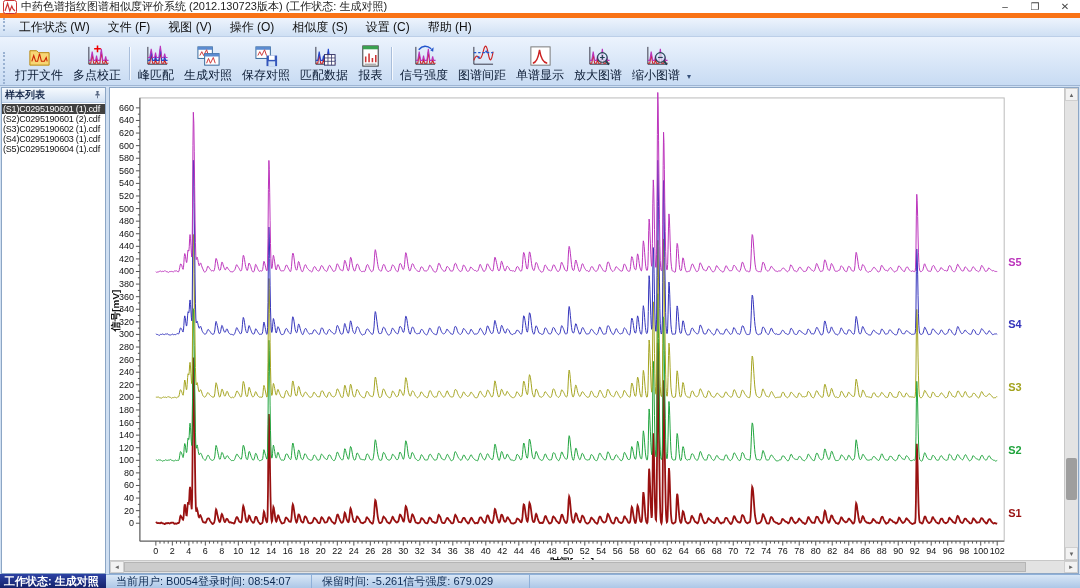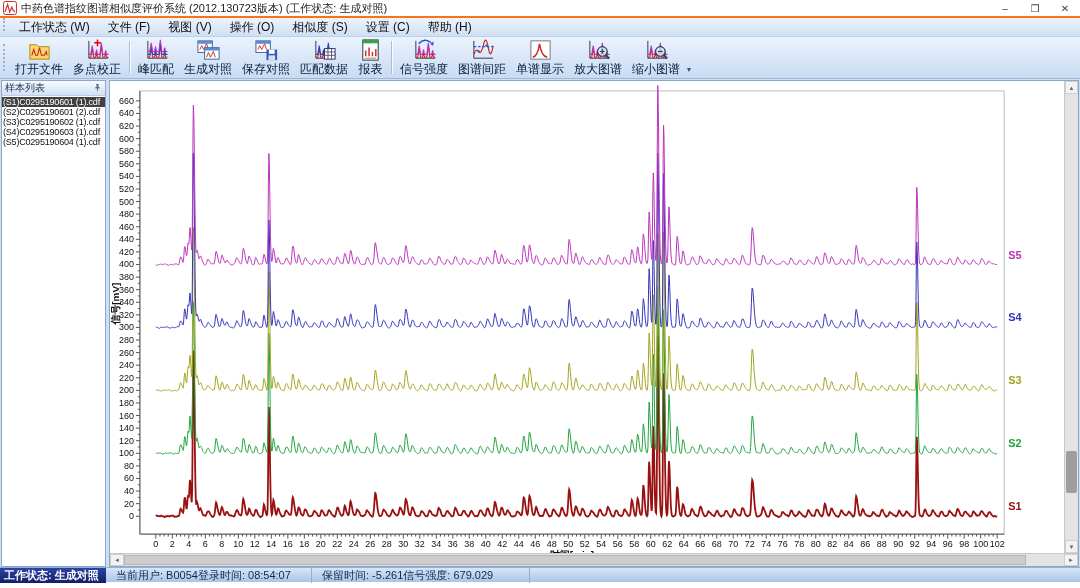--- a/index.html
+++ b/index.html
@@ -1,62 +1,62 @@
 <!DOCTYPE html>
 <html><head>
 <meta charset="utf-8">
 <style>
   html,body{margin:0;padding:0}
   body{width:1080px;height:588px;overflow:hidden;font-family:"Liberation Sans",sans-serif;background:#fff;-webkit-font-smoothing:antialiased}
   *{box-sizing:border-box}
 
   
-  .titlebar{height:18px;background:#ffffff;display:flex;align-items:center;border-bottom:2px solid #f97316}
+  .titlebar{height:18px;background:#ffffff;display:flex;align-items:center;border-bottom:5px solid #f97316}
   .titlebar .appicon{width:14px;height:14px;margin:0 4px 0 3px;flex:0 0 auto}
   .titlebar .title{font-size:11px;color:#222;white-space:nowrap;flex:1 1 auto}
   .wbtn{width:30px;height:18px;display:flex;align-items:center;justify-content:center;font-size:10px;color:#444}
 
   
   .menubar{height:19px;background:linear-gradient(#eef4fd,#cfe0f4);display:flex;font-size:12px;color:#111;border-bottom:1px solid #bccfe8}
   .grip{width:4px;height:70%;margin:0 3px;border-left:2px dotted #9ab2d2}
   .menu-item{padding:1px 9px 2px 9px;white-space:nowrap}
 
   
-  .toolbar{height:42px;background:linear-gradient(#ecf3fd,#c8dbf3);display:flex;align-items:center;border-bottom:1px solid #9fb6d4;padding:1px 0}
+  .toolbar{height:49px;background:linear-gradient(#ecf3fd,#c8dbf3);display:flex;align-items:flex-end;border-bottom:1px solid #9fb6d4;padding:1px 0}
   .tb{display:flex;flex-direction:column;align-items:center;justify-content:flex-end;padding:1px 5px 2px 5px;font-size:12px;color:#0a1a33;white-space:nowrap}
   .tb svg{width:25px;height:25px;display:block}
   .tb span.lbl{line-height:13px}
   .tbsep{width:1px;background:#a9bedb;margin:4px 3px;box-shadow:1px 0 0 rgba(255,255,255,.8)}
   .tboverflow{align-self:flex-end;margin:0 0 3px 2px;font-size:8px;color:#35507a}
 
   
   .main{height:488px;display:flex;background:#cfdff2;padding:1px 1px 0 1px}
   .sidebar{width:105px;display:flex;flex-direction:column;background:#fff;border:1px solid #8ca6c5}
-  .sb-head{height:15px;background:linear-gradient(#f6fafe,#d2e1f3);display:flex;align-items:center;justify-content:space-between;font-size:10px;font-weight:normal;color:#1a2c4e;padding:0 3px;border-bottom:1px solid #b9cde6}
+  .sb-head{height:15px;background:linear-gradient(#f6fafe,#d2e1f3);display:flex;align-items:center;justify-content:space-between;font-size:10px;font-weight:bold;color:#1a2c4e;padding:0 3px;border-bottom:1px solid #b9cde6}
   .sb-list{flex:1;padding:1px 0;font-size:9px;color:#101010;overflow:hidden}
   .sb-item{height:10px;line-height:10px;white-space:nowrap;padding:0 1px;letter-spacing:-0.2px}
   .sb-item.sel{background:#404040;color:#fff}
   .splitter{width:3px}
 
   .chart-panel{flex:1;display:flex;flex-direction:column;background:#fff;border:1px solid #8ca6c5;min-width:0}
   .chart-row{flex:1;display:flex;min-height:0}
   svg.chart{flex:1;display:block}
   svg text{font-family:"Liberation Sans","DejaVu Sans",sans-serif}
 
   .vscroll{width:14px;background:#e3e3e3;display:flex;flex-direction:column;border-left:1px solid #c8c8c8}
   .sbtn{height:13px;background:#f2f2f2;border:1px solid #cfcfcf;display:flex;align-items:center;justify-content:center;font-size:6px;color:#666}
   .vtrack{flex:1;position:relative}
   .vthumb{position:absolute;left:1px;right:1px;top:80%;height:42px;background:#9e9e9e;border-radius:2px}
   .hscroll{height:13px;background:#e3e3e3;display:flex;border-top:1px solid #c8c8c8}
   .hbtn{width:14px;background:#f2f2f2;border:1px solid #cfcfcf;display:flex;align-items:center;justify-content:center;font-size:6px;color:#666}
   .htrack{flex:1;position:relative}
   .hthumb{position:absolute;top:1px;bottom:1px;left:0;width:96%;background:#cccccc;border:1px solid #b5b5b5}
 
   
-  .statusbar{height:15px;display:flex;align-items:center;font-size:11px;color:#0d2a52;background:linear-gradient(#d8e6f6,#a9c5e6);border-top:1px solid #8fb0d8}
+  .statusbar{height:15px;display:flex;align-items:flex-end;font-size:11px;color:#0d2a52;background:linear-gradient(#d8e6f6,#a9c5e6);border-top:1px solid #8fb0d8}
   .st1{width:106px;background:linear-gradient(#2c42a4,#131f66);color:#fff;display:flex;align-items:center;padding:0 4px;font-weight:bold;white-space:nowrap}
   .st{display:flex;align-items:center;padding:0 10px;border-right:1px solid #8fb0d8;white-space:nowrap}
   .st.grow{flex:1;border-right:none}
 </style>
 </head>
 <body>
 
 <div>
 
   <div class="titlebar">

